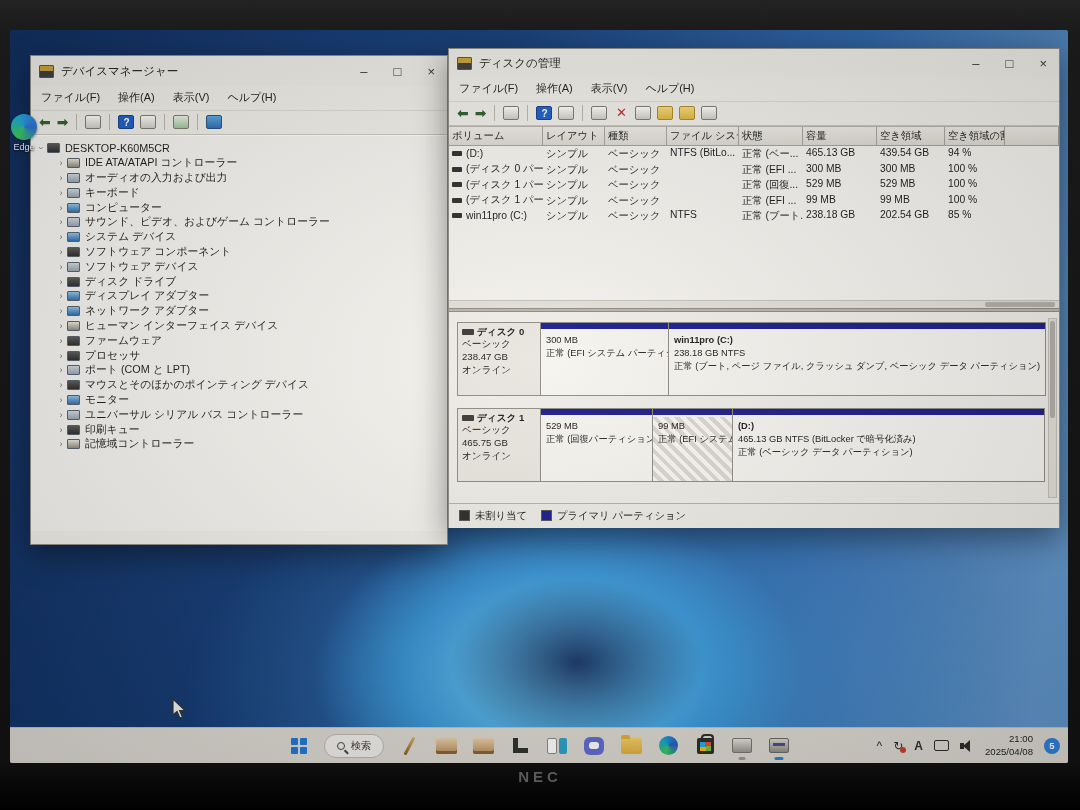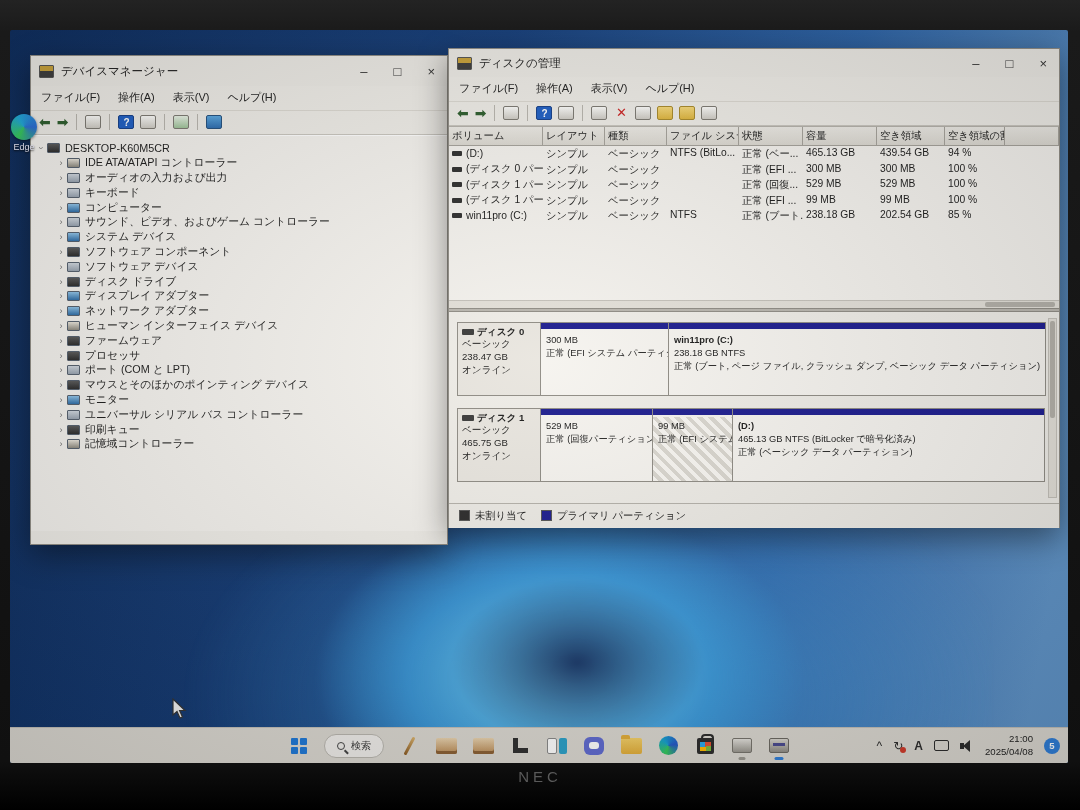--- a/index.html
+++ b/index.html
@@ -2,21 +2,21 @@
 <html><head>
 <meta charset="utf-8">
 <style>
   * { box-sizing: border-box; margin: 0; padding: 0; }
   html,body { width:1080px; height:810px; overflow:hidden; }
   body { font-family:"Liberation Sans","DejaVu Sans",sans-serif; background:#141414; position:relative; }
 
   
   .bezel { position:absolute; inset:0; background:linear-gradient(180deg,#232323 0%,#1a1a1a 4%,#101010 94%,#000 100%); }
   .bezel-brand { position:absolute; left:0; right:0; top:768px; text-align:center;
-    color:#5a5a5a; font-size:15px; letter-spacing:4px; font-weight:normal; }
+    color:#5a5a5a; font-size:15px; letter-spacing:4px; font-weight:bold; }
 
   
   .screen { position:absolute; left:10px; top:30px; width:1058px; height:733px; overflow:hidden;
     background:linear-gradient(100deg,#0e2e60 0%,#16407e 42%,#2e66ab 72%,#5f94c9 96%);
     border-radius:2px; }
   .bloom { position:absolute; left:120px; top:330px; width:860px; height:420px; pointer-events:none;
     background:
       radial-gradient(ellipse 180px 120px at 52% 72%, rgba(10,30,80,.85), rgba(10,30,80,0) 70%),
       radial-gradient(ellipse 340px 230px at 50% 75%, rgba(120,215,248,.95), rgba(60,160,225,.8) 45%, rgba(30,100,180,0) 72%),
       radial-gradient(ellipse 560px 330px at 55% 80%, rgba(70,160,225,.65), rgba(20,60,130,0) 75%);

